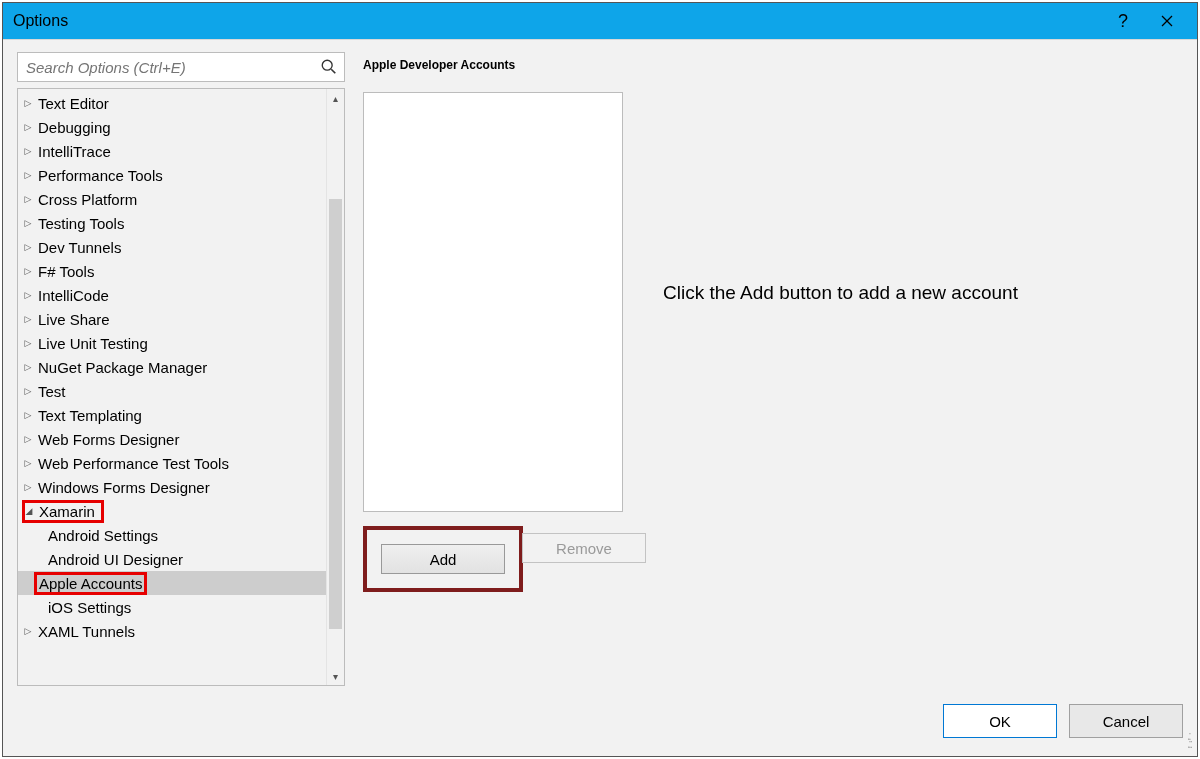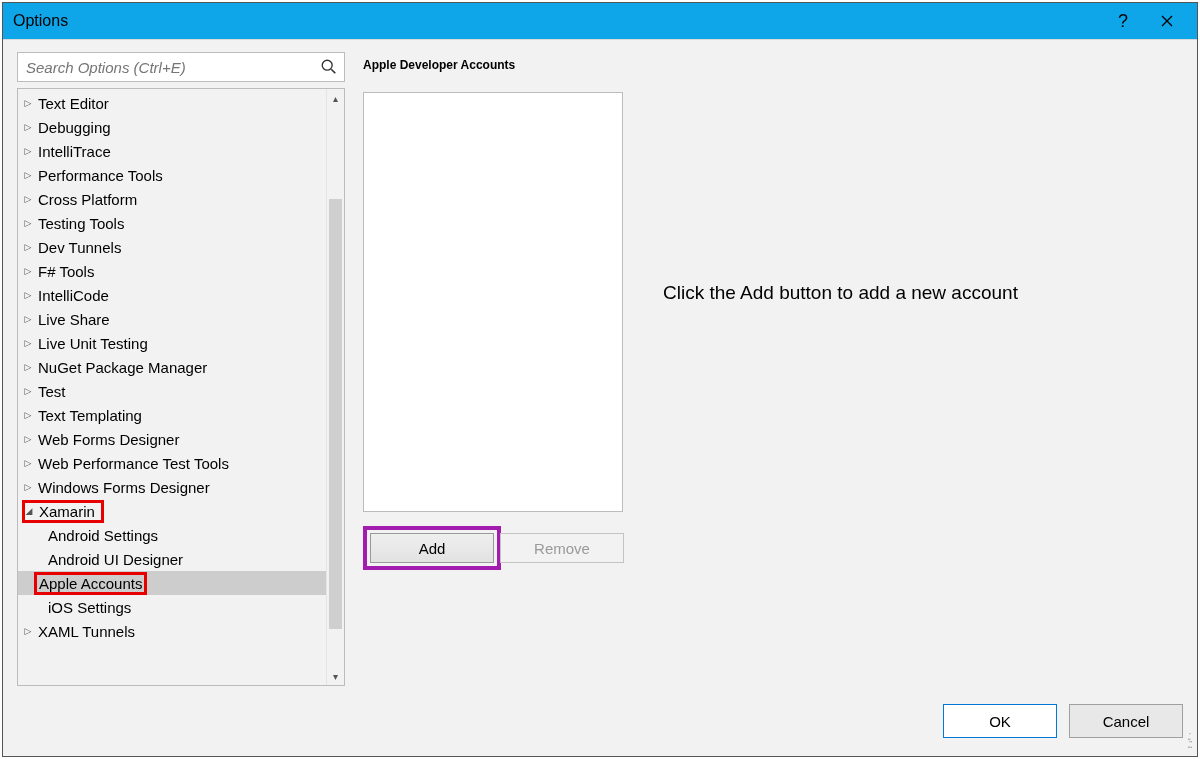--- a/index.html
+++ b/index.html
@@ -185,22 +185,22 @@
     color:#000;
     margin-top: 190px;
     flex:1;
   }
   .action-row {
     margin-top: 14px;
     display:flex;
     gap:0;
   }
   .add-wrap {
-    border: 4px solid #a21caf;
-    padding:3px;
+    border: 4px solid #7f1d1d;
+    padding:14px;
     display:inline-block;
   }
   button.action {
     width: 124px;
     height: 30px;
     font: inherit;
     border:1px solid #999;
     background: linear-gradient(#efefef,#e2e2e2);
   }
   button.remove {

